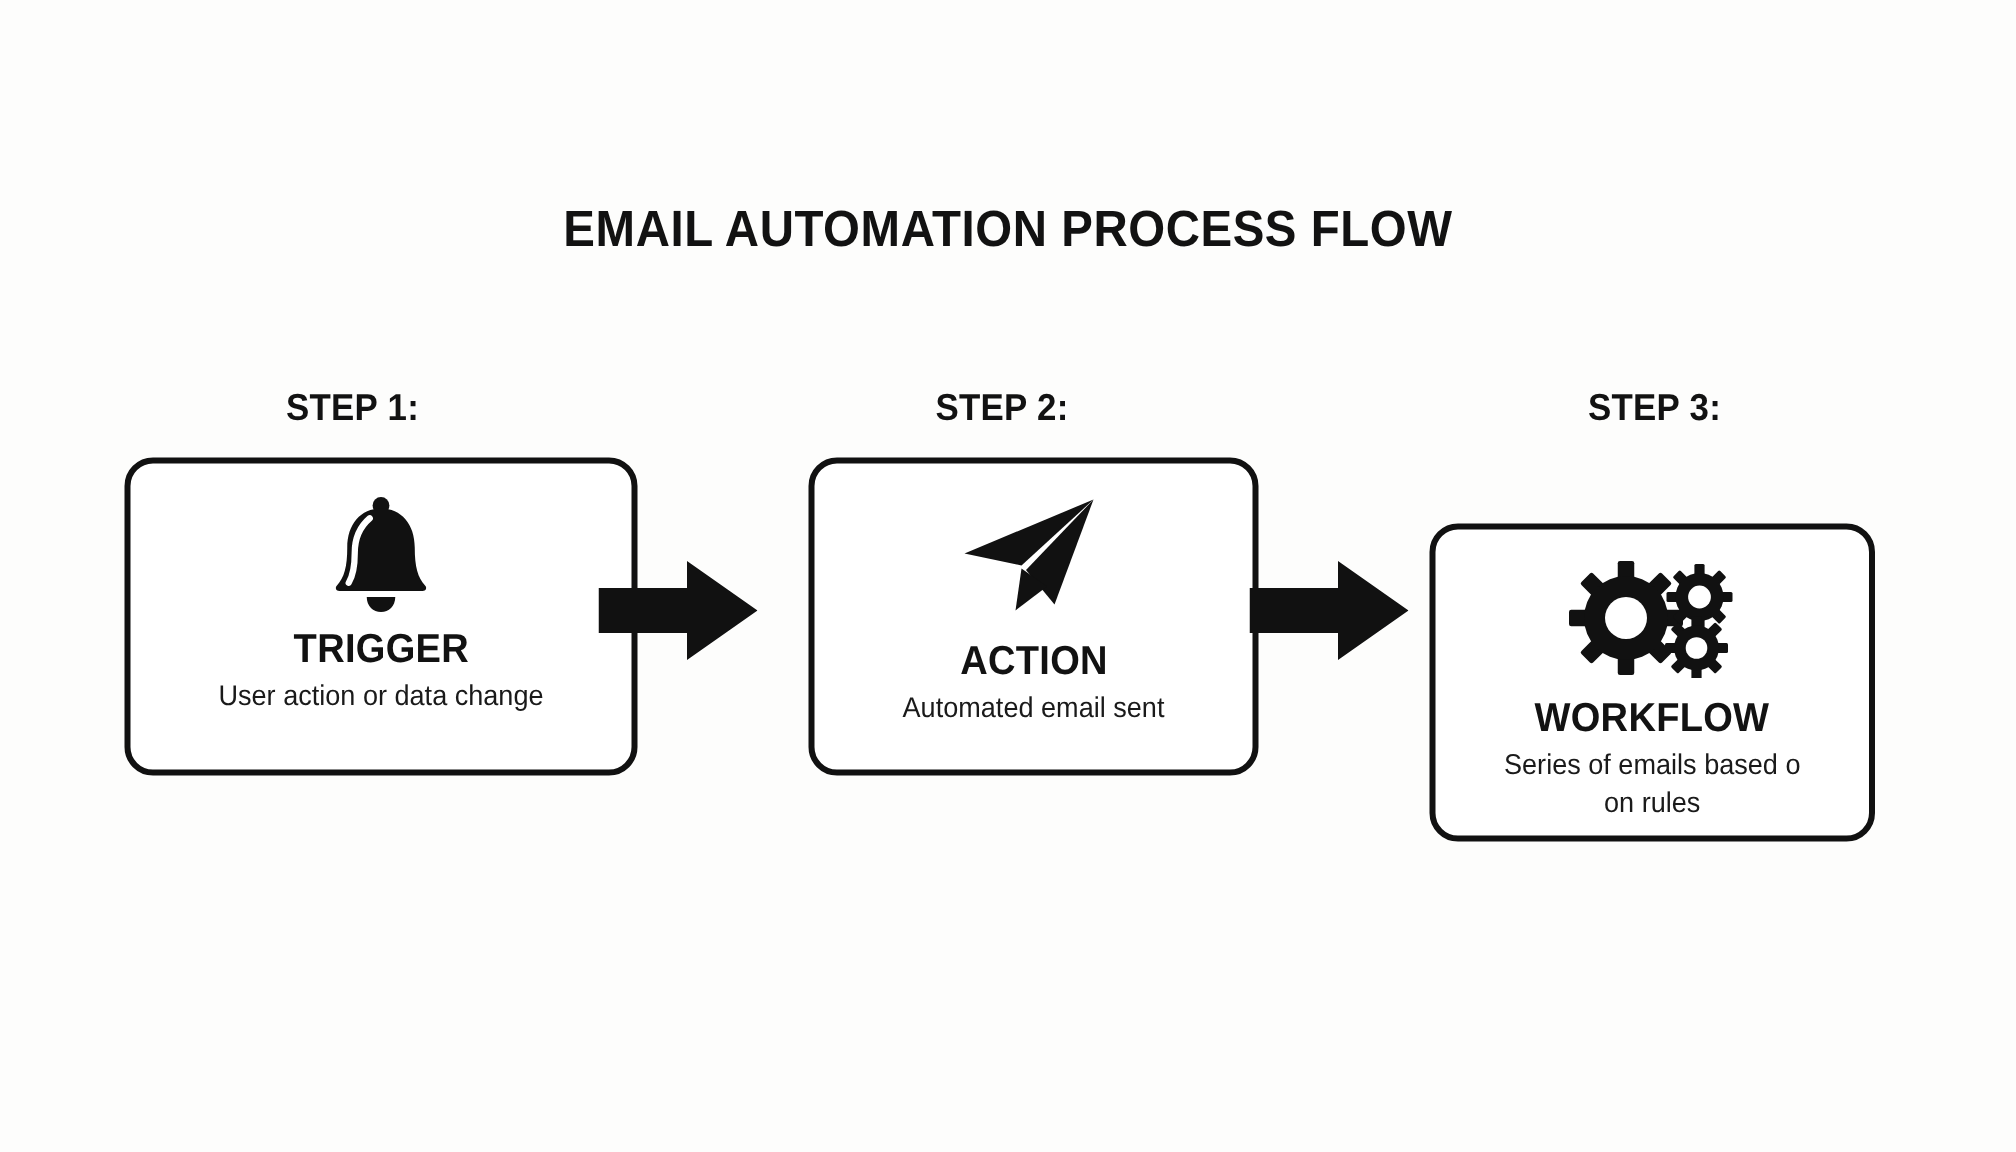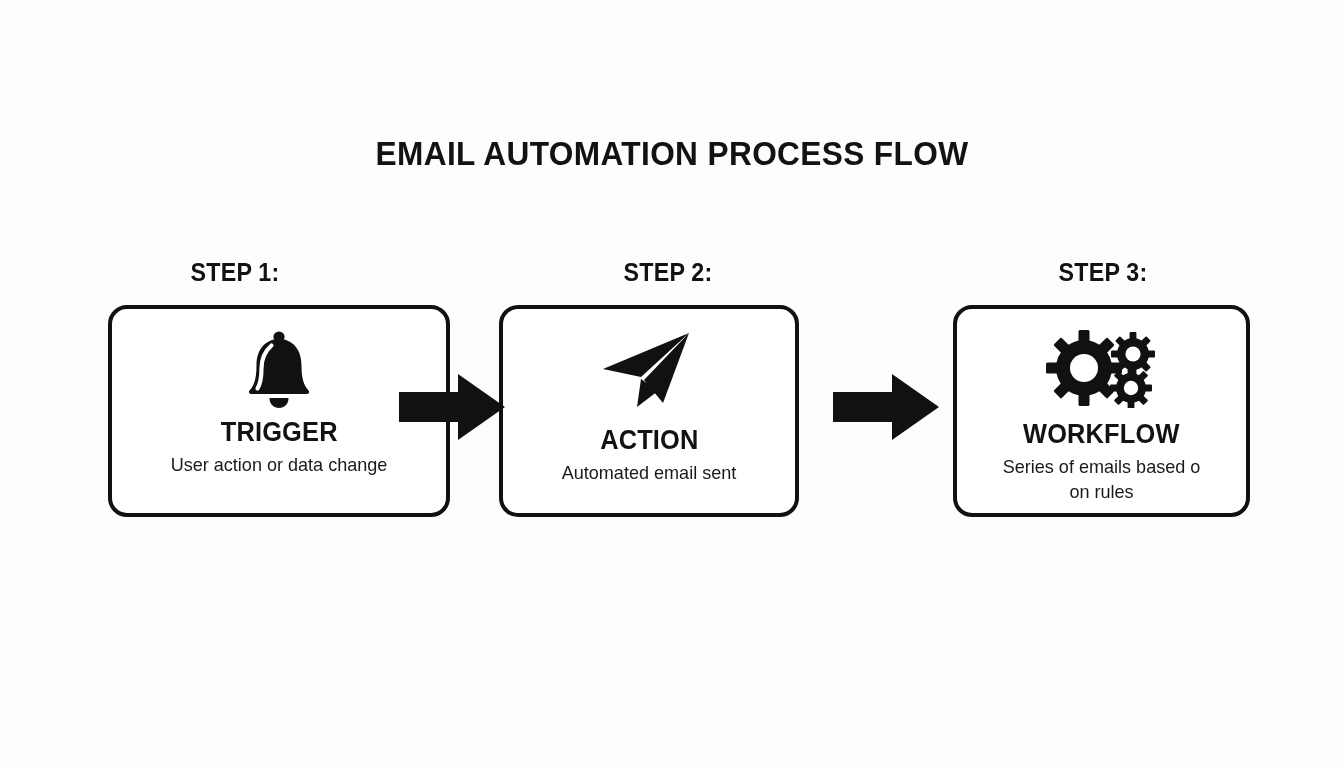--- a/index.html
+++ b/index.html
@@ -65,23 +65,23 @@
     top: 305px;
     height: 212px;
     background: #ffffff;
     border: 4px solid #111111;
     border-radius: 19px;
     box-sizing: border-box;
     display: flex;
     flex-direction: column;
     align-items: center;
   }
-  .card.c1 { left: 83px;  width: 342px; margin-left: 25px; }
-  .card.c2 { left: 499px; width: 300px; }
-  .card.c3 { left: 953px; width: 297px; }
+  .card.c1 { left: 83px;  width: 342px; }
+  .card.c2 { left: 539px; width: 300px; }
+  .card.c3 { left: 953px; width: 297px; margin-top: 44px; }
 
   .card-icon {
     display: flex;
     align-items: center;
     justify-content: center;
   }
   .card.c1 .card-icon { height: 86px; margin-top: 16px; }
   .card.c2 .card-icon { height: 86px; margin-top: 18px; }
   .card.c3 .card-icon { height: 86px; margin-top: 16px; }
 

